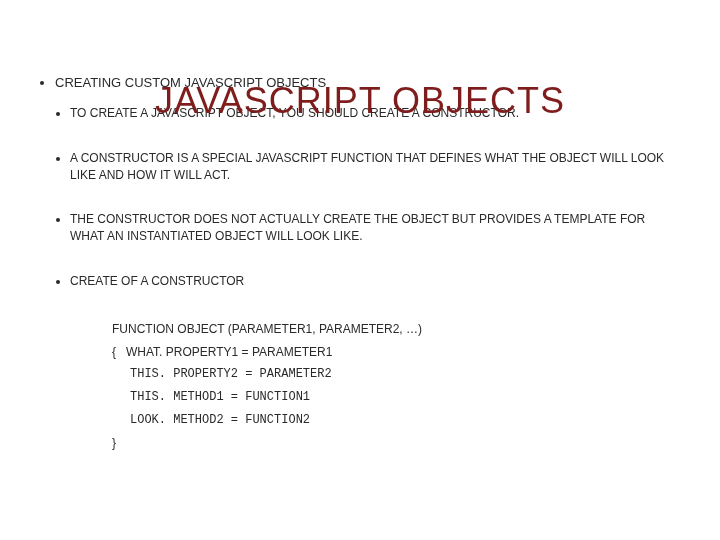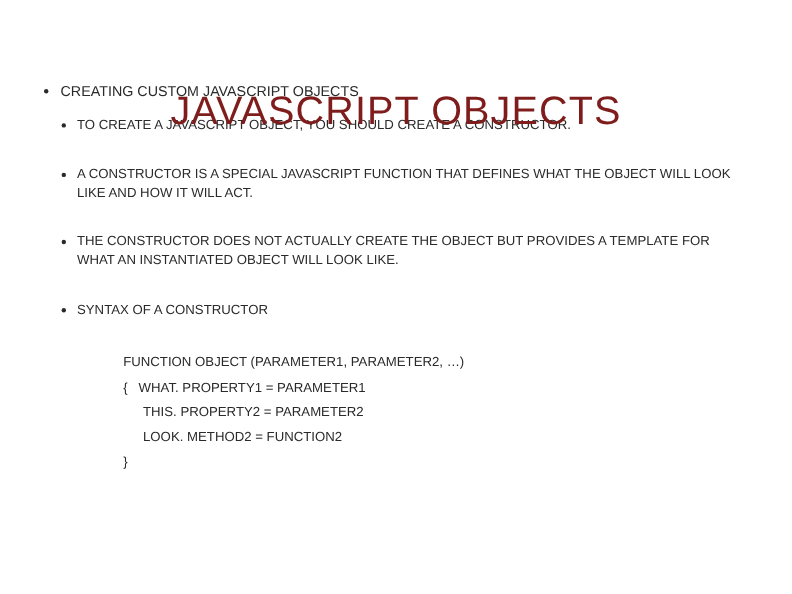--- a/index.html
+++ b/index.html
@@ -56,41 +56,43 @@
     margin-left: 82px;
     margin-top: 10px;
     font-size: 12px;
     line-height: 1.9;
   }
   .codeblock div {
     white-space: pre;
   }
   .indent {
     padding-left: 18px;
+    font-family: Liberation Mono, monospace;
   }
 </style>
 </head>
 <body>
 
 <div class="slide">
 
   <div class="watermark">JAVASCRIPT OBJECTS</div>
 
   <ul class="top">
     <li>CREATING CUSTOM JAVASCRIPT OBJECTS</li>
   </ul>
 
   <ul class="sub">
     <li>TO CREATE A JAVASCRIPT OBJECT, YOU SHOULD CREATE A CONSTRUCTOR.</li>
     <li>A CONSTRUCTOR IS A SPECIAL JAVASCRIPT FUNCTION THAT DEFINES WHAT THE OBJECT WILL LOOK LIKE AND HOW IT WILL ACT.</li>
     <li>THE CONSTRUCTOR DOES NOT ACTUALLY CREATE THE OBJECT BUT PROVIDES A TEMPLATE FOR WHAT AN INSTANTIATED OBJECT WILL LOOK LIKE.</li>
-    <li>SYNTAX OF A CONSTRUCTOR</li>
+    <li>CREATE OF A CONSTRUCTOR</li>
   </ul>
 
   <div class="codeblock">
     <div>FUNCTION OBJECT (PARAMETER1, PARAMETER2, …)</div>
     <div>{   WHAT. PROPERTY1 = PARAMETER1</div>
     <div class="indent">THIS. PROPERTY2 = PARAMETER2</div>
+    <div class="indent">THIS. METHOD1 = FUNCTION1</div>
     <div class="indent">LOOK. METHOD2 = FUNCTION2</div>
     <div>}</div>
   </div>
 
 </div>
 
 </body></html>

